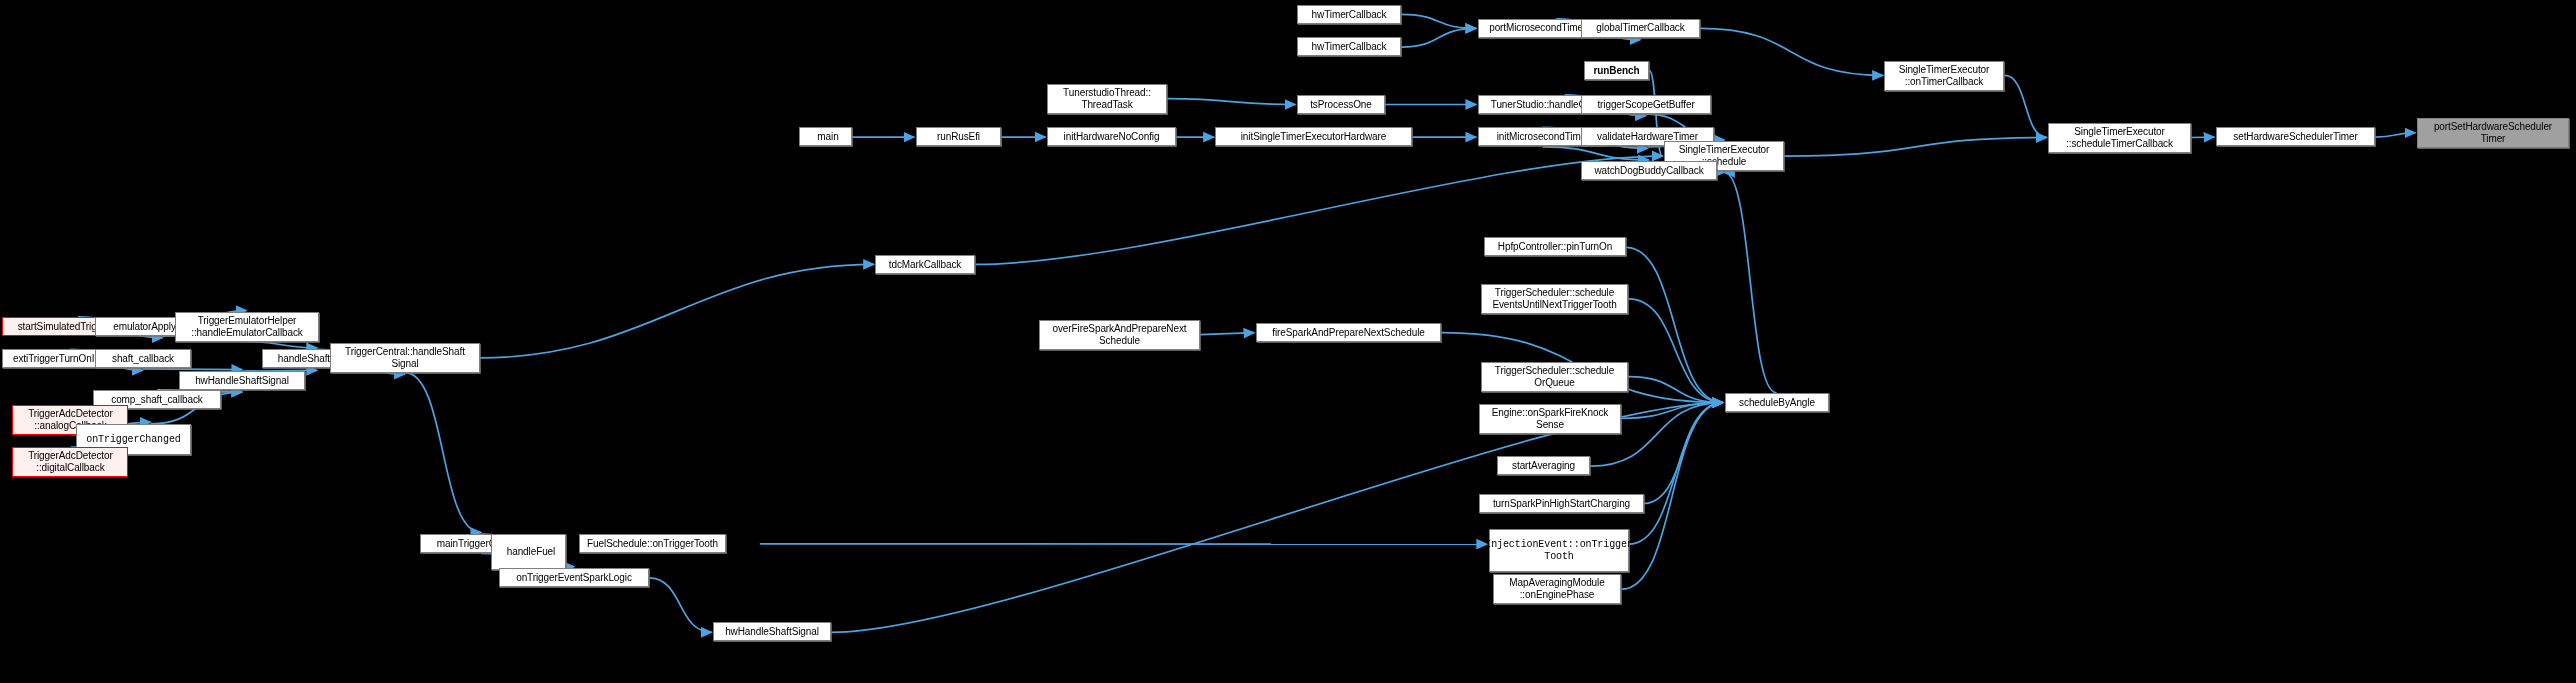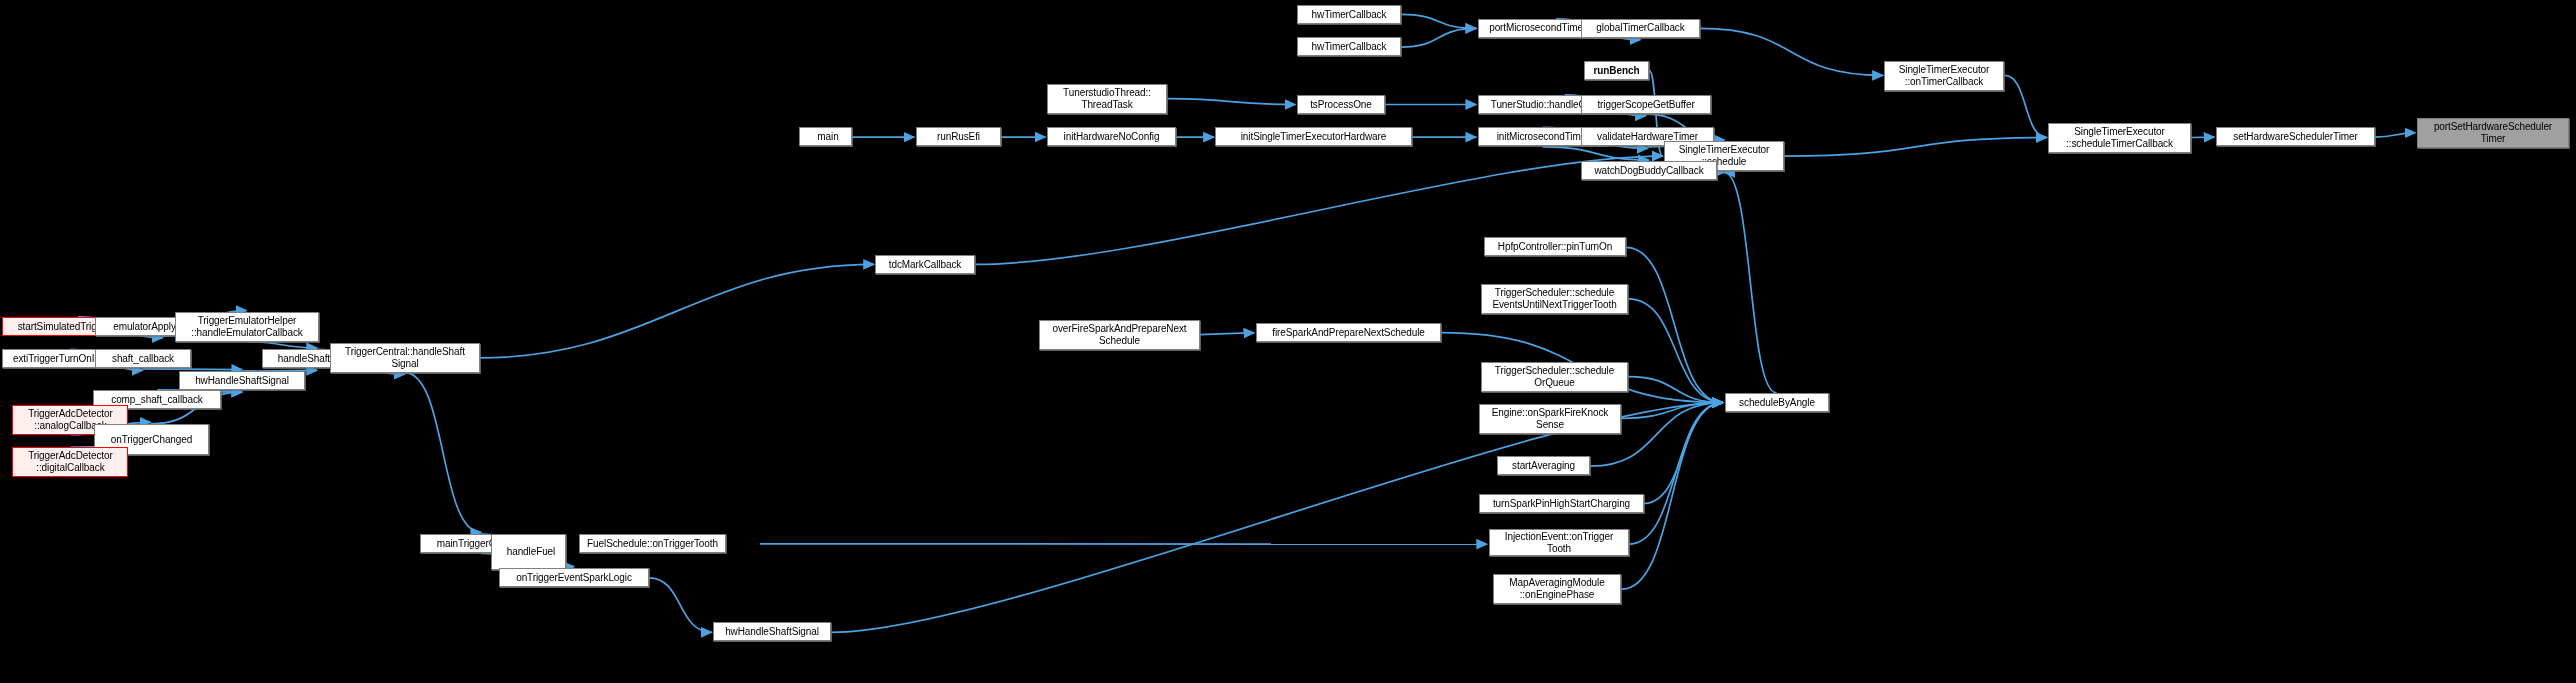--- a/index.html
+++ b/index.html
@@ -141,29 +141,29 @@
       <div class="node" style="left: 262px; top: 349px; width: 111px; height: 19.4px;">handleShaftSignal</div>
       <div class="node" style="left: 330px; top: 343px; width: 150px; height: 29.5px;">TriggerCentral::handleShaft
 Signal</div>
       <div class="node" style="left: 179px; top: 371px; width: 126px; height: 19.4px;">hwHandleShaftSignal</div>
       <div class="node" style="left: 93px; top: 390px; width: 128px; height: 19.4px;">comp_shaft_callback</div>
       <div class="node" style="left: 1725px; top: 393px; width: 104px; height: 19.4px;">scheduleByAngle</div>
       <div class="node" style="left: 1479px; top: 404px; width: 142px; height: 29.5px;">Engine::onSparkFireKnock
 Sense</div>
       <div class="node highlight" style="left: 12.4px; top: 405px; width: 116px; height: 29.5px;">TriggerAdcDetector
 ::analogCallback</div>
-      <div class="node" style="left: 94px; top: 424px; width: 115px; height: 31px;">onTriggerChanged</div>
+      <div class="node" style="left: 76px; top: 424px; width: 115px; height: 31px; font-family: Liberation Mono, monospace;">onTriggerChanged</div>
       <div class="node highlight" style="left: 12.4px; top: 447px; width: 116px; height: 29.5px;">TriggerAdcDetector
 ::digitalCallback</div>
       <div class="node" style="left: 1497px; top: 456px; width: 93px; height: 19.4px;">startAveraging</div>
       <div class="node" style="left: 1479px; top: 494px; width: 165px; height: 19.4px;">turnSparkPinHighStartCharging</div>
       <div class="node" style="left: 420px; top: 534px; width: 123px; height: 19.4px;">mainTriggerCallback</div>
       <div class="node" style="left: 491px; top: 534px; width: 75px; height: 36px; padding-left: 8px;">handleFuel</div>
       <div class="node" style="left: 579px; top: 534px; width: 147px; height: 19.4px;">FuelSchedule::onTriggerTooth</div>
-      <div class="node" style="left: 1489px; top: 529px; width: 140px; height: 27px;">InjectionEvent::onTrigger
+      <div class="node" style="left: 1489px; top: 529px; width: 140px; height: 43px; font-family: Liberation Mono, monospace;">InjectionEvent::onTrigger
 Tooth</div>
       <div class="node" style="left: 1493px; top: 574px; width: 128px; height: 29.5px;">MapAveragingModule
 ::onEnginePhase</div>
       <div class="node" style="left: 499px; top: 568px; width: 150px; height: 19.4px;">onTriggerEventSparkLogic</div>
       <div class="node" style="left: 713px; top: 622px; width: 118px; height: 19.4px;">hwHandleShaftSignal</div>
     </div>
 </div>
 
 
 </body></html>

